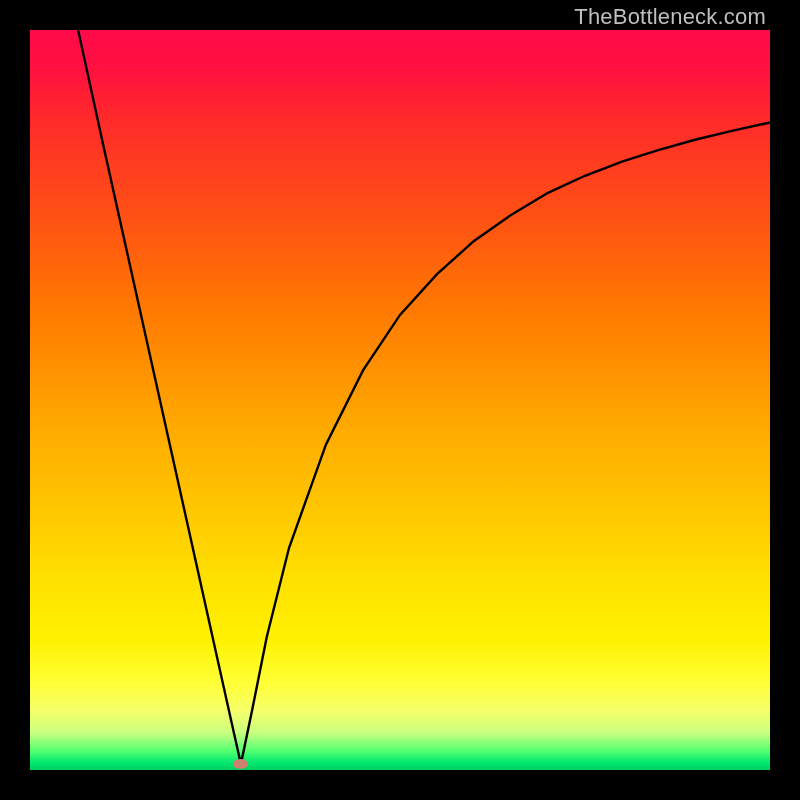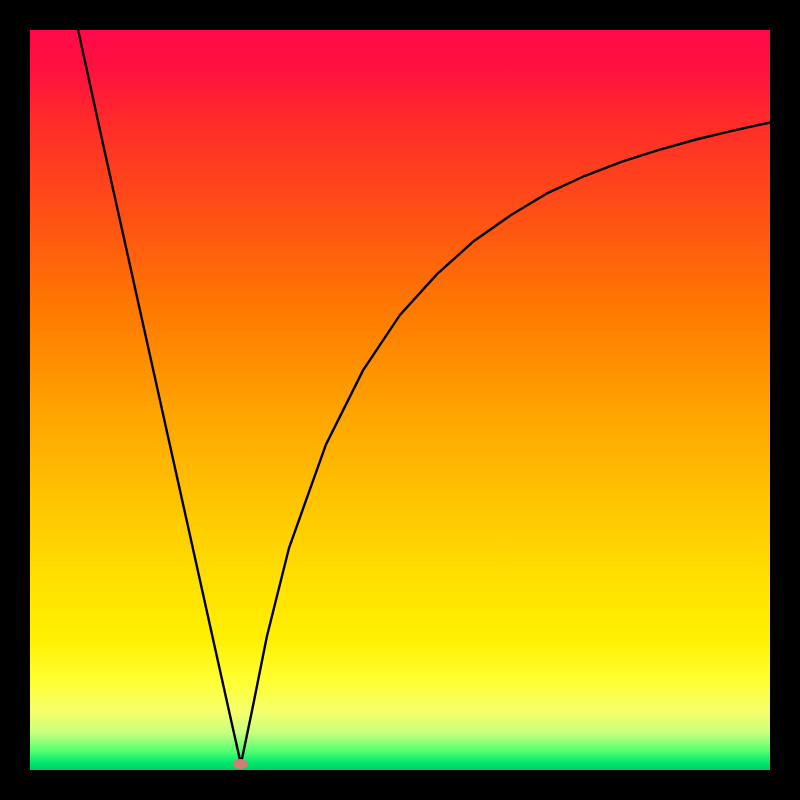--- a/index.html
+++ b/index.html
@@ -72,13 +72,14 @@
 
 <div class="frame">
   <div class="plot-area"></div>
 
   <svg class="curve-svg" viewBox="0 0 740 740" preserveAspectRatio="none">
     <path id="curve-path" d="M48.10 0.00 L74.00 118.40 L111.00 284.90 L148.00 451.40 L185.00 617.90 L199.80 684.50 L210.90 734.08 L210.90 734.08 L222.00 680.80 L236.80 606.80 L259.00 518.00 L296.00 414.40 L333.00 340.40 L370.00 284.90 L407.00 244.20 L444.00 210.90 L481.00 185.00 L518.00 162.80 L555.00 145.78 L592.00 131.72 L629.00 119.88 L666.00 109.52 L703.00 100.64 L740.00 92.50" fill="none" stroke="#000" stroke-width="2.4"></path>
   </svg>
 
   <div class="marker" id="min-marker" style="left: 233.4px; top: 759.08px;"></div>
 
+  <div class="watermark">TheBottleneck.com</div>
 </div>
 
 </body></html>

